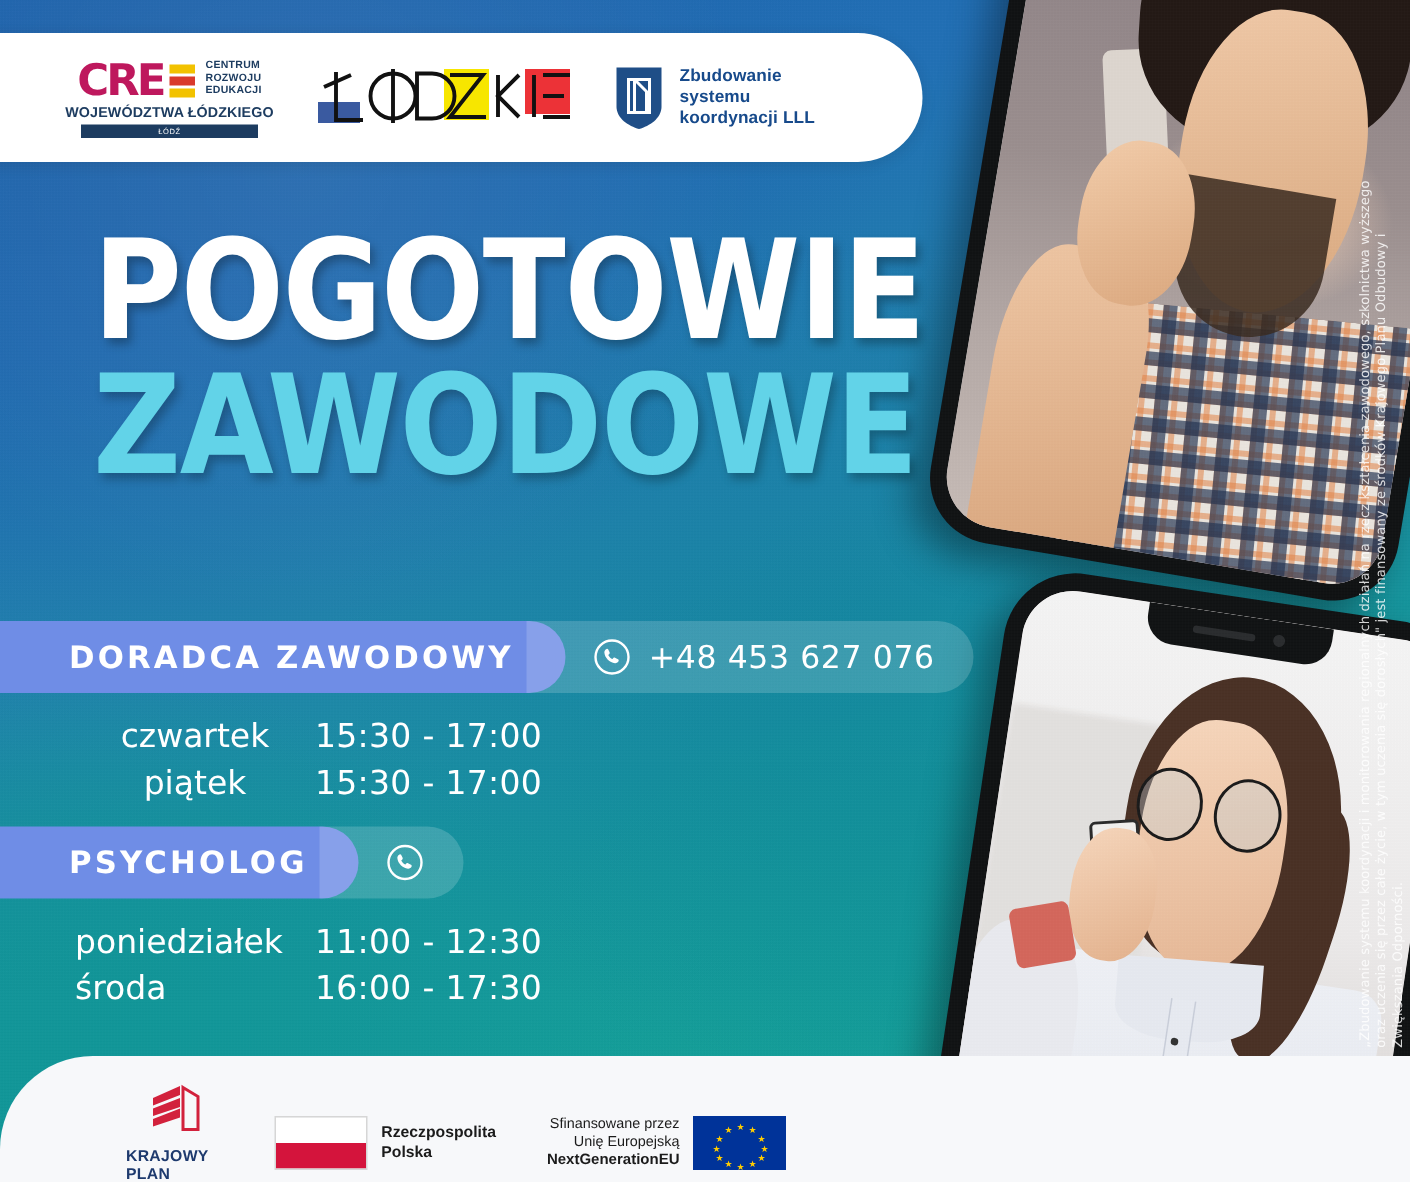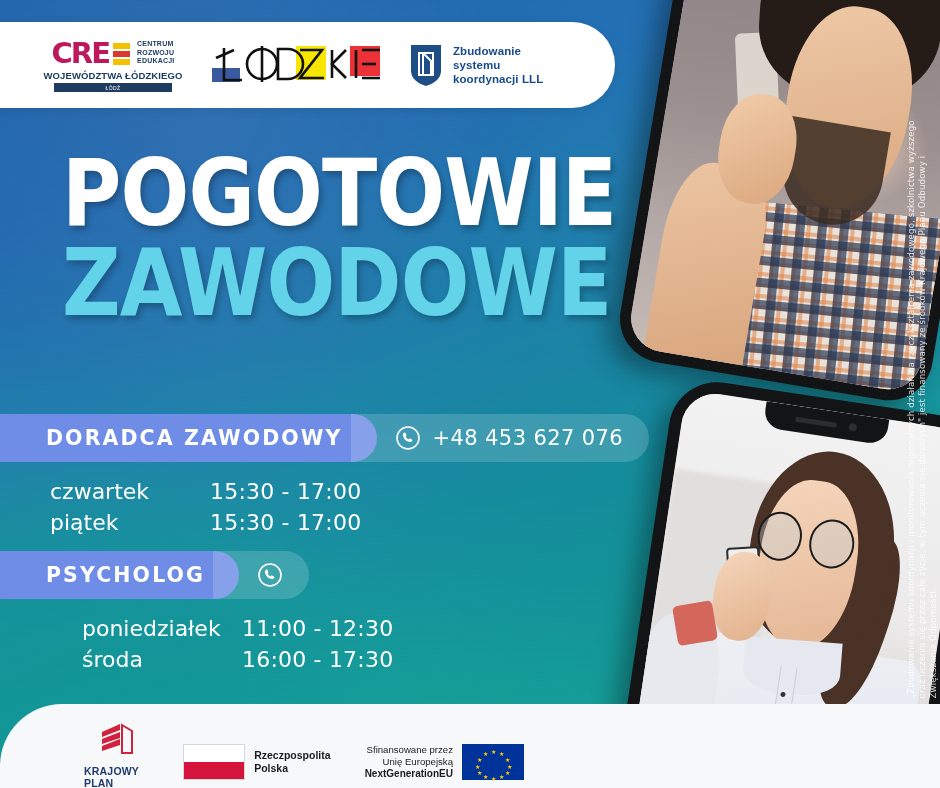--- a/index.html
+++ b/index.html
@@ -280,41 +280,41 @@
   <div class="band" style="top:414px;">
     <div class="band-label">DORADCA ZAWODOWY</div>
     <div class="band-phone">
       <svg class="phone-icon" viewBox="0 0 26 26">
         <circle cx="13" cy="13" r="11" fill="none" stroke="#ffffff" stroke-width="1.6"></circle>
         <path d="M9.4 7.6c-.9.4-1.6 1.4-1.5 2.4.3 3.6 3.5 6.8 7.1 7.1 1 .1 2-.6 2.4-1.5.2-.4 0-.9-.4-1.1l-2-1c-.4-.2-.8-.1-1.1.2l-.6.7c-1.2-.6-2.2-1.6-2.8-2.8l.7-.6c.3-.3.4-.7.2-1.1l-1-2c-.2-.4-.6-.5-1-.3z" fill="#ffffff"></path>
       </svg>
       <span>+48 453 627 076</span>
     </div>
   </div>
-  <div class="hours" style="top:476px;">
+  <div class="hours" style="top:476px;text-align:center;">
     <div class="row">
       <span class="day">czwartek</span>
       <span class="time">15:30 - 17:00</span>
     </div>
     <div class="row">
       <span class="day">piątek</span>
       <span class="time">15:30 - 17:00</span>
     </div>
   </div>
 
   <div class="band" style="top:551px;">
     <div class="band-label">PSYCHOLOG</div>
     <div class="band-phone">
       <svg class="phone-icon" viewBox="0 0 26 26">
         <circle cx="13" cy="13" r="11" fill="none" stroke="#ffffff" stroke-width="1.6"></circle>
         <path d="M9.4 7.6c-.9.4-1.6 1.4-1.5 2.4.3 3.6 3.5 6.8 7.1 7.1 1 .1 2-.6 2.4-1.5.2-.4 0-.9-.4-1.1l-2-1c-.4-.2-.8-.1-1.1.2l-.6.7c-1.2-.6-2.2-1.6-2.8-2.8l.7-.6c.3-.3.4-.7.2-1.1l-1-2c-.2-.4-.6-.5-1-.3z" fill="#ffffff"></path>
       </svg>
     </div>
   </div>
-  <div class="hours" style="top:613px;margin-left:32px;">
+  <div class="hours" style="top:613px;">
     <div class="row">
       <span class="day">poniedziałek</span>
       <span class="time">11:00 - 12:30</span>
     </div>
     <div class="row">
       <span class="day">środa</span>
       <span class="time">16:00 - 17:30</span>
     </div>
   </div>
 

